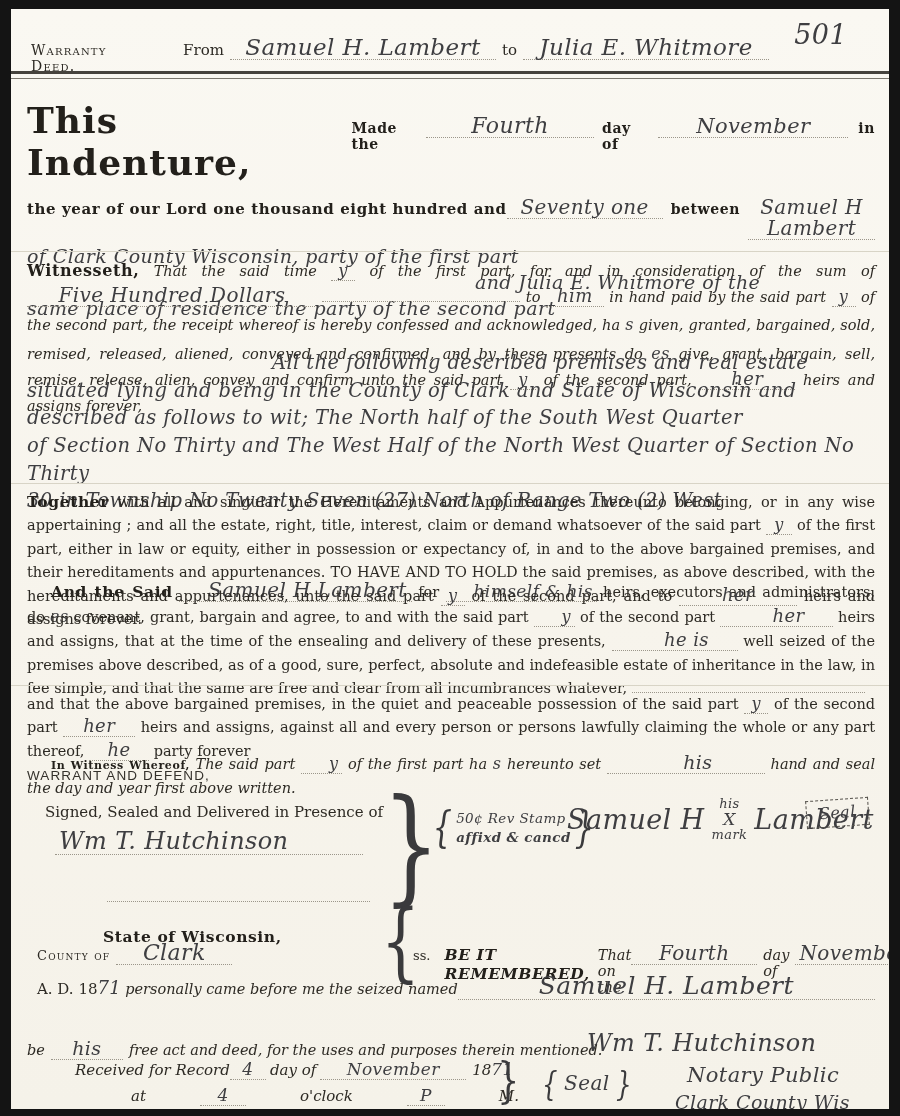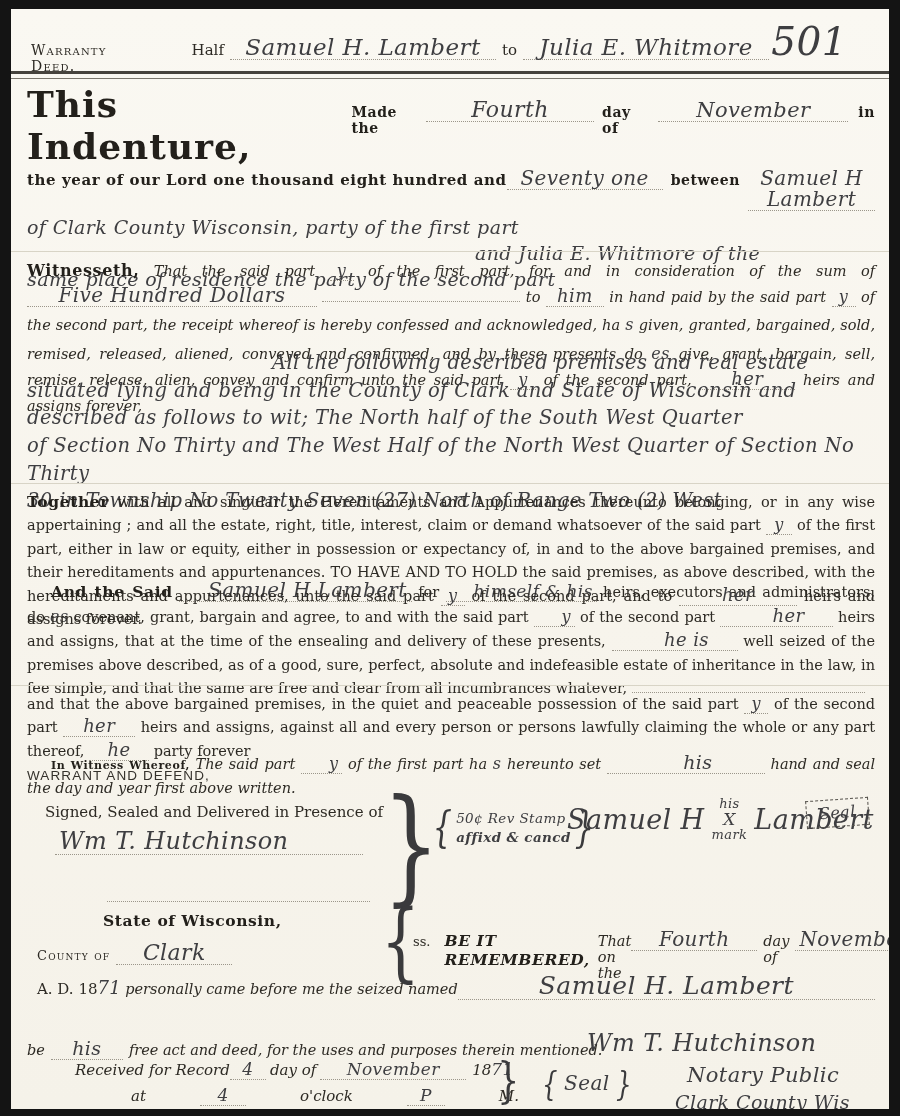--- a/index.html
+++ b/index.html
@@ -6,21 +6,21 @@
   body{width:900px;height:1116px;background:#141414;position:relative;
        font-family:"DejaVu Serif",serif;}
   .page{position:absolute;left:11px;top:9px;width:878px;height:1100px;
         background:linear-gradient(180deg,#faf8f2 0%,#f7f4ec 55%,#f5f2e9 100%);
         color:#2d2a24;overflow:hidden;}
   .sec{position:absolute;left:16px;right:14px;}
   .seam{position:absolute;left:0;right:0;border-top:1px solid #d8d4c6;}
   
   .pr{font-size:14.5px;color:#2d2a24;}
   .pi{font-style:italic;}
-  .bl{font-weight:bold;letter-spacing:.6px;color:#23201b;}
+  .bl{font-weight:bold;letter-spacing:.6px;color:#23201b;margin-top:16px;}
   .sc{font-variant:small-caps;letter-spacing:1.2px;}
   .caps-sans{font-family:"Liberation Sans",sans-serif;font-size:13.5px;letter-spacing:1.1px;color:#35322c;}
   
   .hw{font-family:"DejaVu Serif",serif;font-style:italic;color:#3e3e41;letter-spacing:.4px;}
   
   .fill{display:inline-block;border-bottom:1px dotted #9b968a;text-align:center;
         padding:0 4px;vertical-align:baseline;line-height:1.05;}
   .rule2{position:absolute;left:0;right:0;top:62px;height:4px;
          border-top:3px solid #46433d;border-bottom:1px solid #7a766d;}
   .brace{color:#3a3a3c;font-weight:normal;transform:scaleX(.72);display:inline-block;}
@@ -29,27 +29,27 @@
   .sealbox{display:inline-block;border:1.5px dashed #55524c;padding:3px 12px 4px;
            transform:rotate(-4deg);}
 </style>
 </head>
 <body>
 
 <div class="page">
 
   <div class="sec flex" style="top:26px;left:20px;right:120px;">
     <span class="pr sc" style="font-size:14px;margin-right:42px;">Warranty Deed.</span>
-    <span class="pr" style="font-size:15px;margin-right:6px;">Half</span>
+    <span class="pr" style="font-size:15px;margin-right:6px;">From</span>
     <span class="hw fill" style="font-size:23px;flex:0 0 258px;">Samuel H. Lambert</span>
     <span class="pr" style="font-size:15px;margin:0 6px;">to</span>
     <span class="hw fill" style="font-size:23px;flex:0 0 238px;">Julia E. Whitmore</span>
   </div>
   <div style="position:absolute;right:42px;top:10px;">
-    <span class="hw" style="font-size:39px;">501</span>
+    <span class="hw" style="font-size:27px;">501</span>
   </div>
   <div class="rule2"></div>
 
   <div class="sec" style="top:74px;">
     <div class="flex">
       <span class="bl" style="font-size:36px;letter-spacing:1px;margin-right:12px;">This Indenture,</span>
       <span class="pr bl" style="font-size:14px;">Made the</span>
       <span class="hw fill" style="font-size:22px;flex:0 0 160px;">Fourth</span>
       <span class="pr bl" style="font-size:14px;margin:0 8px;">day of</span>
       <span class="hw fill" style="font-size:21px;flex:0 0 182px;">November</span>
@@ -65,21 +65,21 @@
       <div>of Clark County Wisconsin, party of the first part</div>
       <div style="margin-left:448px;">and Julia E. Whitmore of the</div>
       <div>same place of residence the party of the second part</div>
     </div>
   </div>
 
   <div class="seam" style="top:242px;"></div>
 
   <div class="sec pr just" style="top:248px;line-height:1.78;">
     <span class="bl" style="font-size:16px;">Witnesseth,</span>
-    <span class="pi">That the said part</span>
+    <span class="pi">That the said time</span>
     <span class="hw fill" style="font-size:16px;min-width:16px;">y</span>
     <span class="pi">of the first part, for and in consideration of the sum of</span>
     <span class="hw fill" style="font-size:20px;min-width:282px;">Five Hundred Dollars</span>
     <span class="fill" style="min-width:190px;"></span>
     <span class="pi">to</span>
     <span class="hw fill" style="font-size:18px;min-width:50px;">him</span>
     <span class="pi">in hand paid by the said part</span>
     <span class="hw fill" style="font-size:16px;min-width:16px;">y</span>
     <span class="pi">of the second part, the receipt whereof is hereby confessed and acknowledged, ha</span>
     <span class="hw" style="font-size:16px;">s</span>

